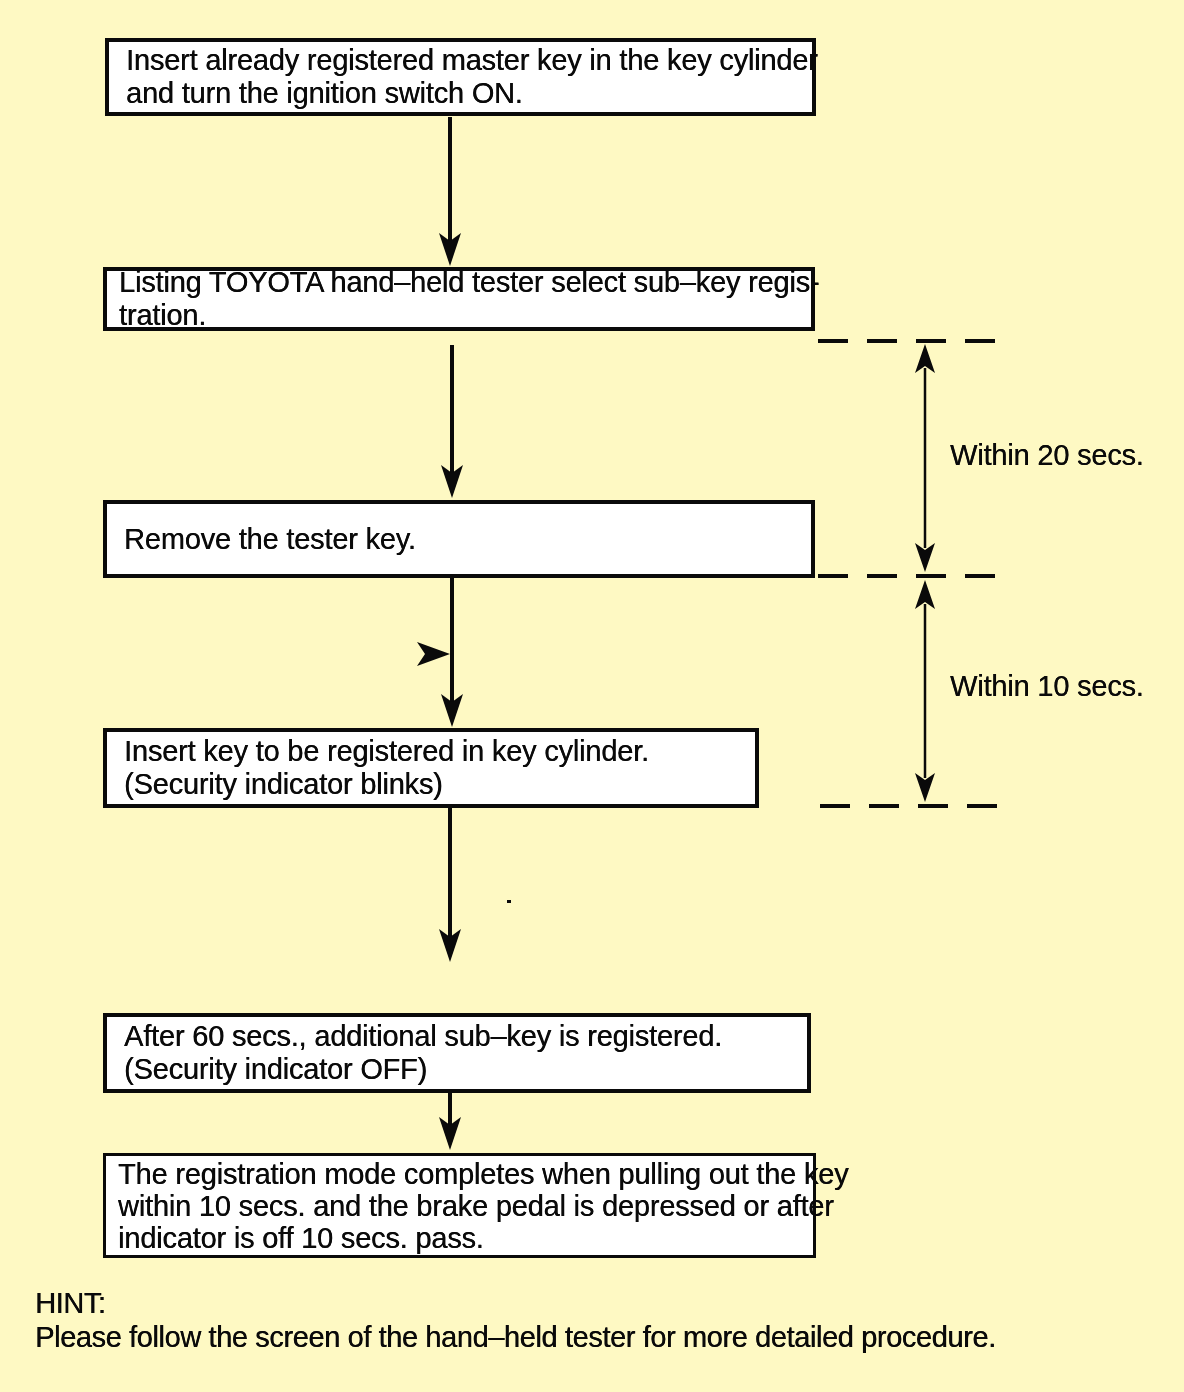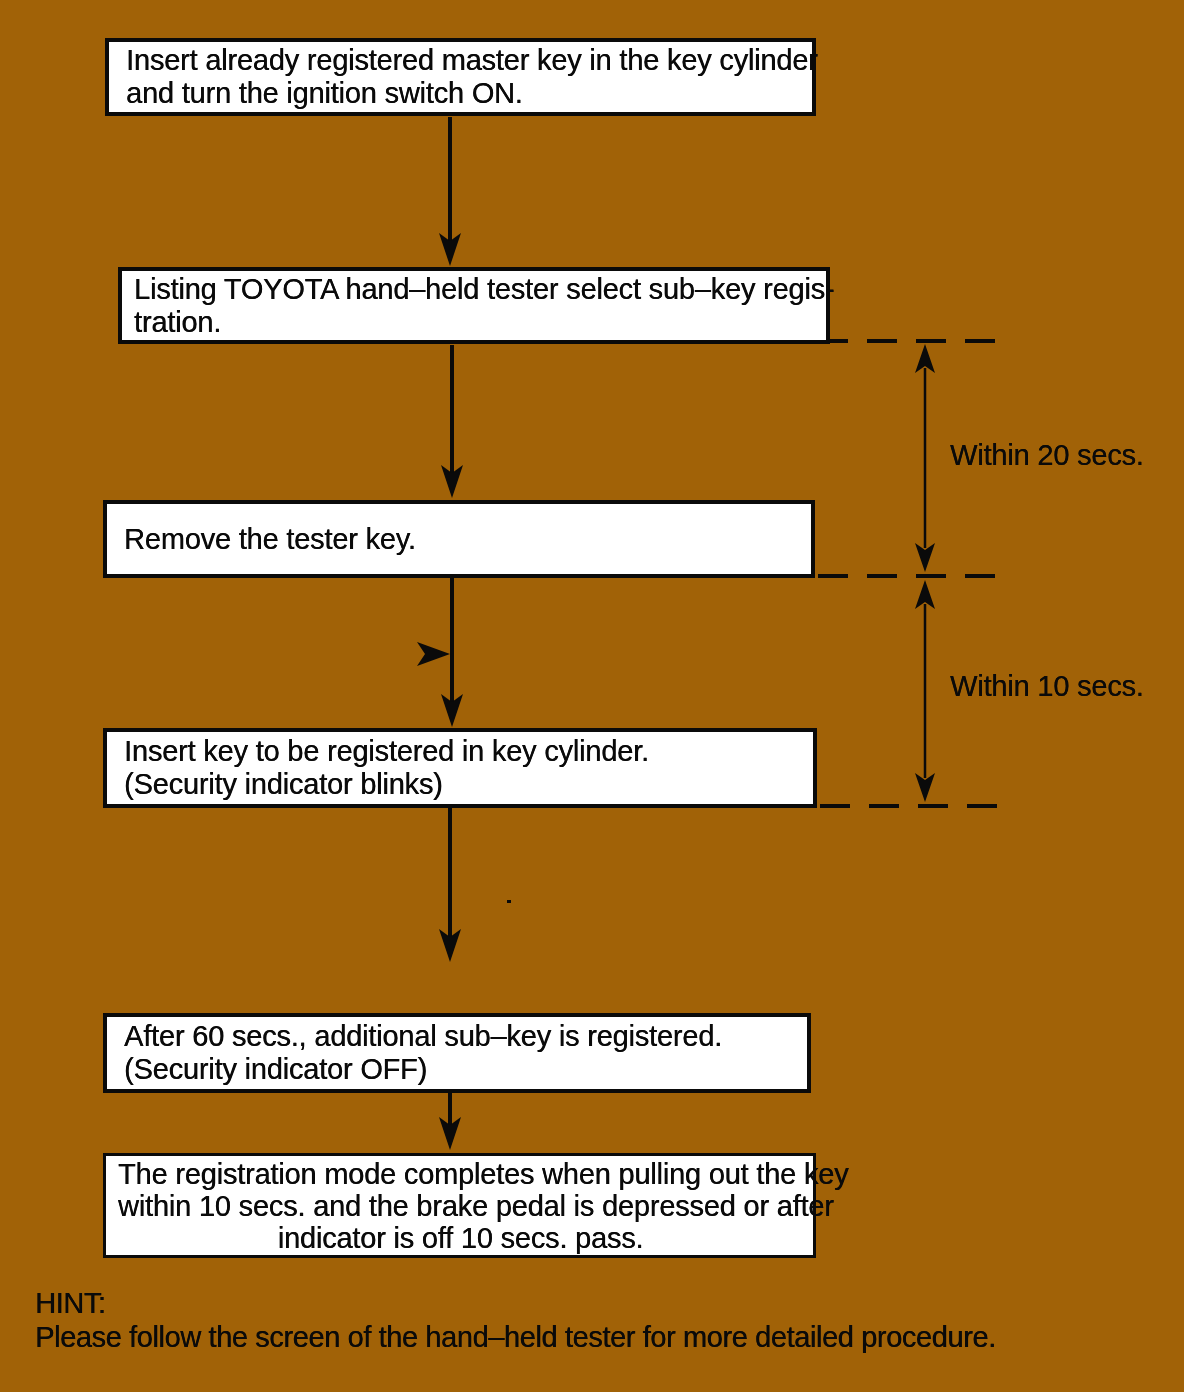--- a/index.html
+++ b/index.html
@@ -1,19 +1,19 @@
 <!DOCTYPE html>
 <html><head>
 <meta charset="utf-8">
 <style>
   html,body{margin:0;padding:0;background:#ffffff;}
   #canvas{
     position:relative;
     width:1184px;height:1392px;
-    background:#a16207;
+    background:#fef9c3;
     font-family:"Liberation Sans", sans-serif;
     color:#0a0a0a;
     overflow:hidden;
   }
   .flow-box{
     position:absolute;
     box-sizing:border-box;
     border:4px solid #0a0a0a;
     background:#ffffff;
     display:flex;
@@ -22,21 +22,21 @@
     padding:4px 10px 4px 17px;
   }
   .flow-box .line{
     font-size:29px;
     line-height:33px;
     letter-spacing:-0.2px;
     text-shadow:0.35px 0 0 currentColor;
     white-space:nowrap;
   }
   #step-6{border-width:3px;}
-  #step-6 .line{line-height:32px;text-align:center;}
+  #step-6 .line{line-height:32px;}
   .timing-label{
     position:absolute;
     font-size:29px;
     line-height:34px;
     letter-spacing:-0.2px;
     text-shadow:0.35px 0 0 currentColor;
     white-space:nowrap;
   }
   #hint-block{
     position:absolute;
@@ -107,30 +107,30 @@
       <polygon points="925,580 915,609 925,602 935,609" fill="#0a0a0a"></polygon>
       <polygon points="925,802 915,773 925,780 935,773" fill="#0a0a0a"></polygon>
     </g>
   </svg>
 
   <div class="flow-box" id="step-1" style="left:105px;top:38px;width:711px;height:78px;">
     <div class="line">Insert already registered master key in the key cylinder</div>
     <div class="line">and turn the ignition switch ON.</div>
   </div>
 
-  <div class="flow-box" id="step-2" style="left:118px;top:267px;width:712px;height:77px;padding-left:12px;">
+  <div class="flow-box" id="step-2" style="left:103px;top:267px;width:712px;height:64px;padding-left:12px;">
     <div class="line">Listing TOYOTA hand–held tester select sub–key regis-</div>
     <div class="line">tration.</div>
   </div>
 
   <div class="flow-box" id="step-3" style="left:103px;top:500px;width:712px;height:78px;">
     <div class="line">Remove the tester key.</div>
   </div>
 
-  <div class="flow-box" id="step-4" style="left:103px;top:728px;width:714px;height:80px;">
+  <div class="flow-box" id="step-4" style="left:103px;top:728px;width:656px;height:80px;">
     <div class="line">Insert key to be registered in key cylinder.</div>
     <div class="line">(Security indicator blinks)</div>
   </div>
 
   <div class="flow-box" id="step-5" style="left:103px;top:965px;width:708px;height:80px;margin-top:48px;">
     <div class="line">After 60 secs., additional sub–key is registered.</div>
     <div class="line">(Security indicator OFF)</div>
   </div>
 
   <div class="flow-box" id="step-6" style="left:103px;top:1153px;width:713px;height:105px;padding-left:12px;">

